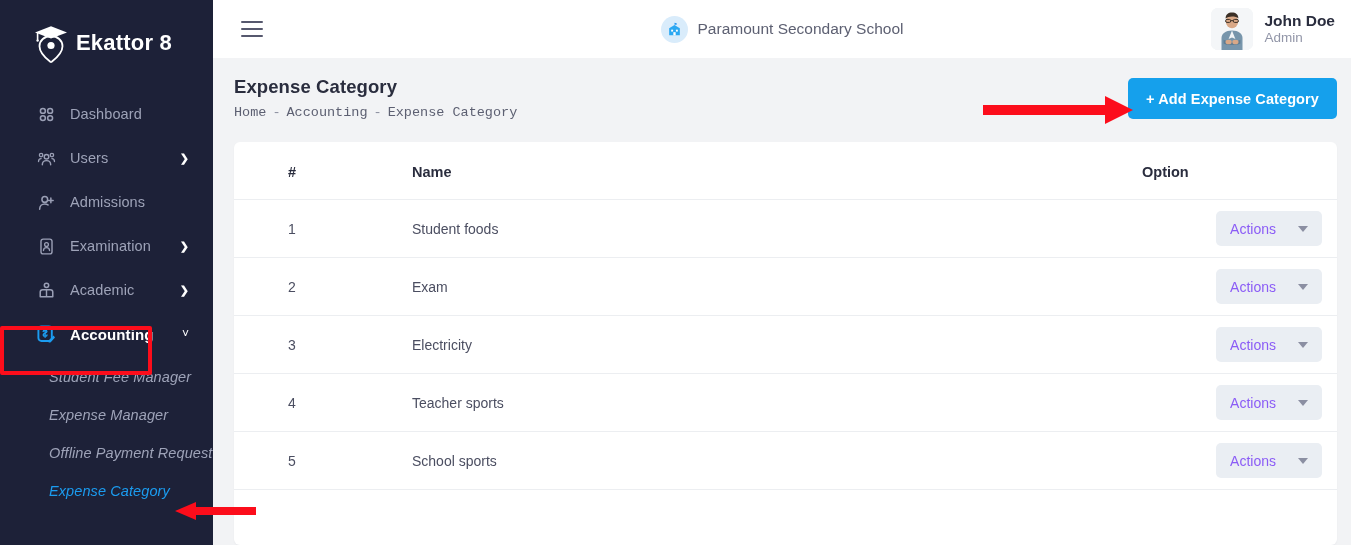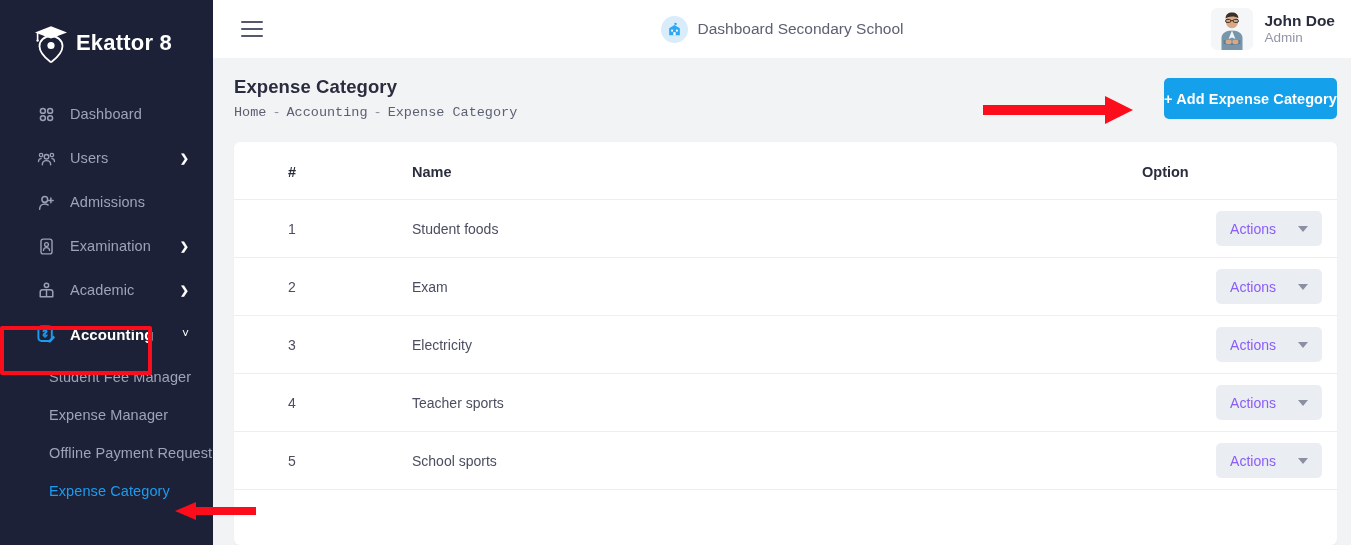--- a/index.html
+++ b/index.html
@@ -60,21 +60,21 @@
     transform: translateY(-50%);
     color: #ffffff;
     font-size: 11px;
     font-weight: 700;
     line-height: 1;
   }
   .nav-item.active .nav-label { color: #ffffff; font-weight: 700; font-size: 15px; }
   .nav-item.active .nav-icon { color: #1b9cf0; }
   .nav-item.active .nav-caret { font-size: 12px; font-weight: 400; }
 
-  .subnav { padding-top: 2px; }
+  .subnav { padding-top: 2px; font-style: italic; }
   .subnav-item {
     display: flex; align-items: center;
     height: 38px;
     padding-left: 49px;
     font-size: 14.5px;
     color: #9ea3b8;
     white-space: nowrap;
     cursor: pointer;
     letter-spacing: .1px;
   }
@@ -154,21 +154,21 @@
   .breadcrumb { display: flex; align-items: center; gap: 6px; font-family: Liberation Mono, monospace; }
   .crumb { font-size: 13.5px; color: #5d6072; white-space: nowrap; }
   .crumb-sep { font-size: 13.5px; color: #8a8d9e; }
 
   .add-btn {
     background: #15a0ec;
     color: #ffffff;
     border: none;
     border-radius: 5px;
     height: 41px;
-    padding: 0 0;
+    padding: 0 18px;
     font-size: 14.5px;
     font-weight: 700;
     font-family: "Liberation Sans", sans-serif;
     cursor: pointer;
     white-space: nowrap;
     margin-top: 2px;
     margin-right: 0px;
     letter-spacing: .1px;
   }
 
@@ -364,21 +364,21 @@
       <div class="school">
         <span class="school-badge">
           <svg viewBox="0 0 18 18" width="15" height="15" aria-hidden="true">
             <path d="M9 1 L9 3.4 L11.6 3.4 L11.6 1.6 Z" fill="#2196f3"></path>
             <path d="M2.6 7.4 L9 3.6 L15.4 7.4 L15.4 16 L2.6 16 Z" fill="#2aa8f2"></path>
             <rect x="5" y="9.2" width="2.3" height="2.3" fill="#ffffff"></rect>
             <rect x="10.7" y="9.2" width="2.3" height="2.3" fill="#ffffff"></rect>
             <rect x="7.6" y="12.2" width="2.8" height="3.8" fill="#ffffff"></rect>
           </svg>
         </span>
-        <span class="school-name">Dashboard Secondary School</span>
+        <span class="school-name">Paramount Secondary School</span>
       </div>
 
       <div class="profile">
         <span class="avatar">
           <svg viewBox="0 0 42 42" width="42" height="42" aria-hidden="true">
             <rect width="42" height="42" fill="#f4f6f8"></rect>
             <ellipse cx="21" cy="13.5" rx="6.2" ry="6.8" fill="#d9a887"></ellipse>
             <path d="M14.6 10.5 C14.6 6.6 17.4 4.6 21 4.6 C24.6 4.6 27.4 6.6 27.4 10.4 C26 9.2 23.6 8.6 21 8.6 C18.4 8.6 16.2 9.4 14.6 10.5 Z" fill="#3b3027"></path>
             <rect x="14.6" y="11.4" width="5.2" height="3" rx="1.4" fill="none" stroke="#3b3027" stroke-width="1"></rect>
             <rect x="22.2" y="11.4" width="5.2" height="3" rx="1.4" fill="none" stroke="#3b3027" stroke-width="1"></rect>

